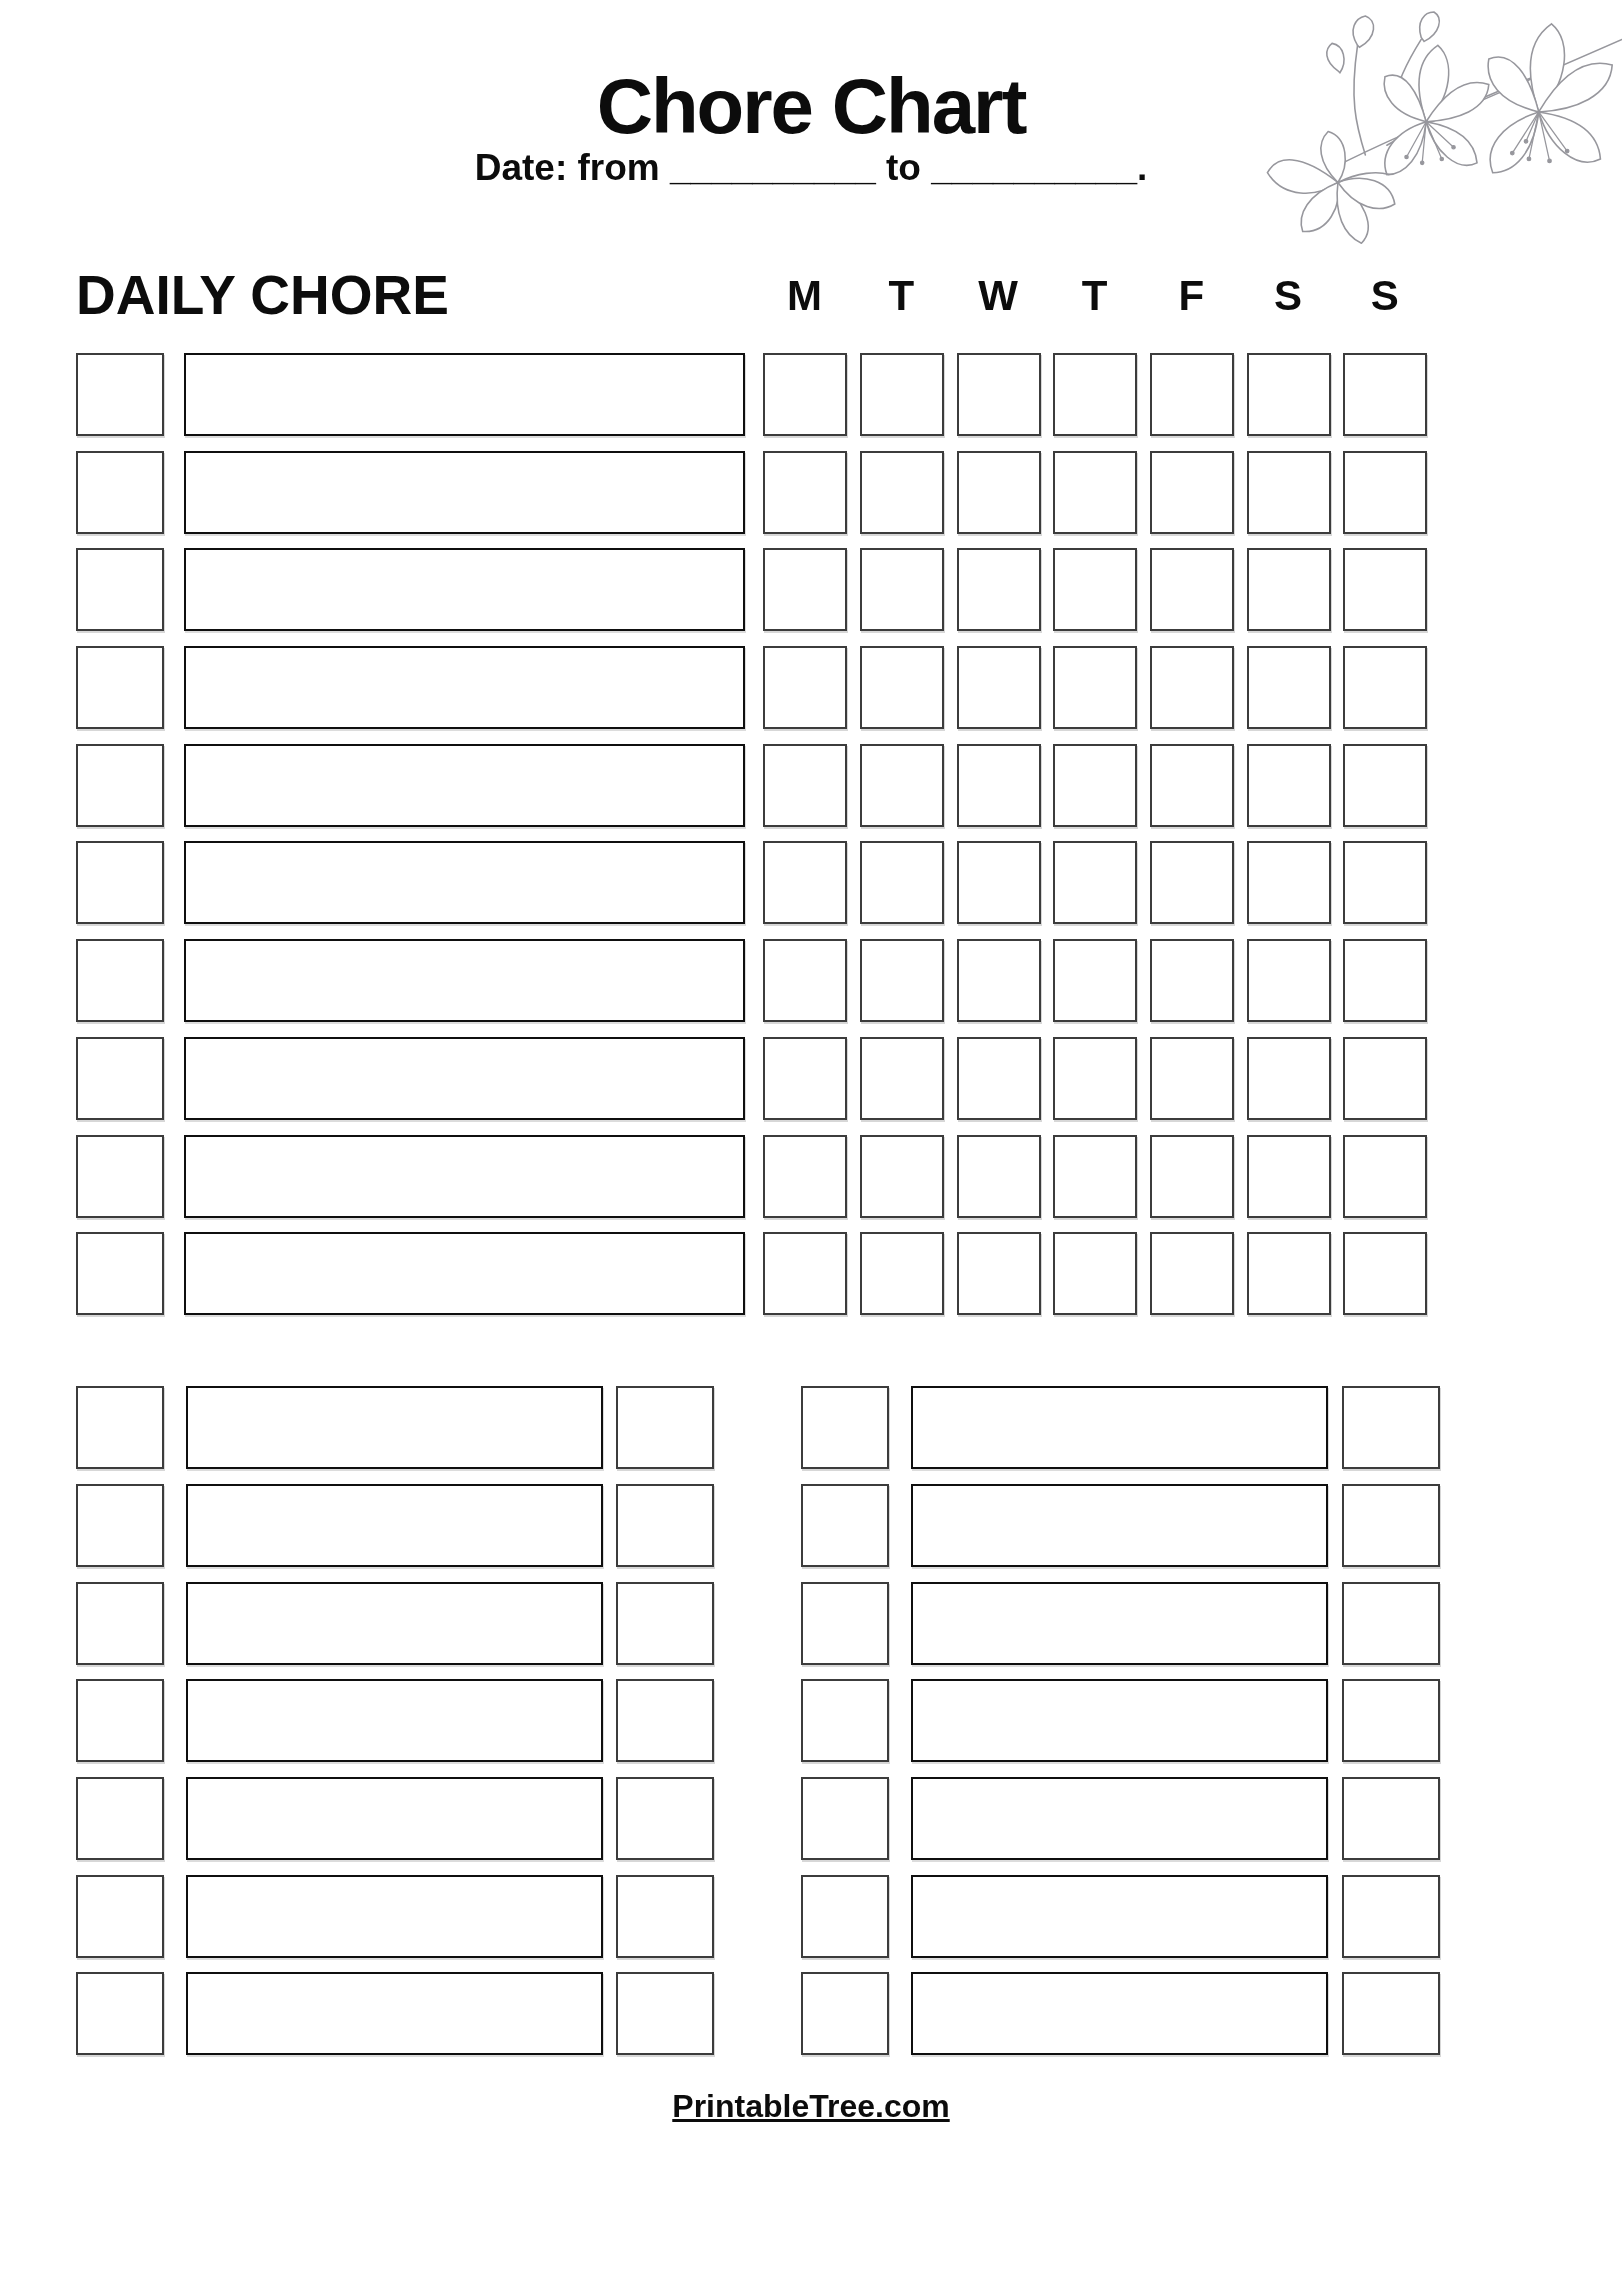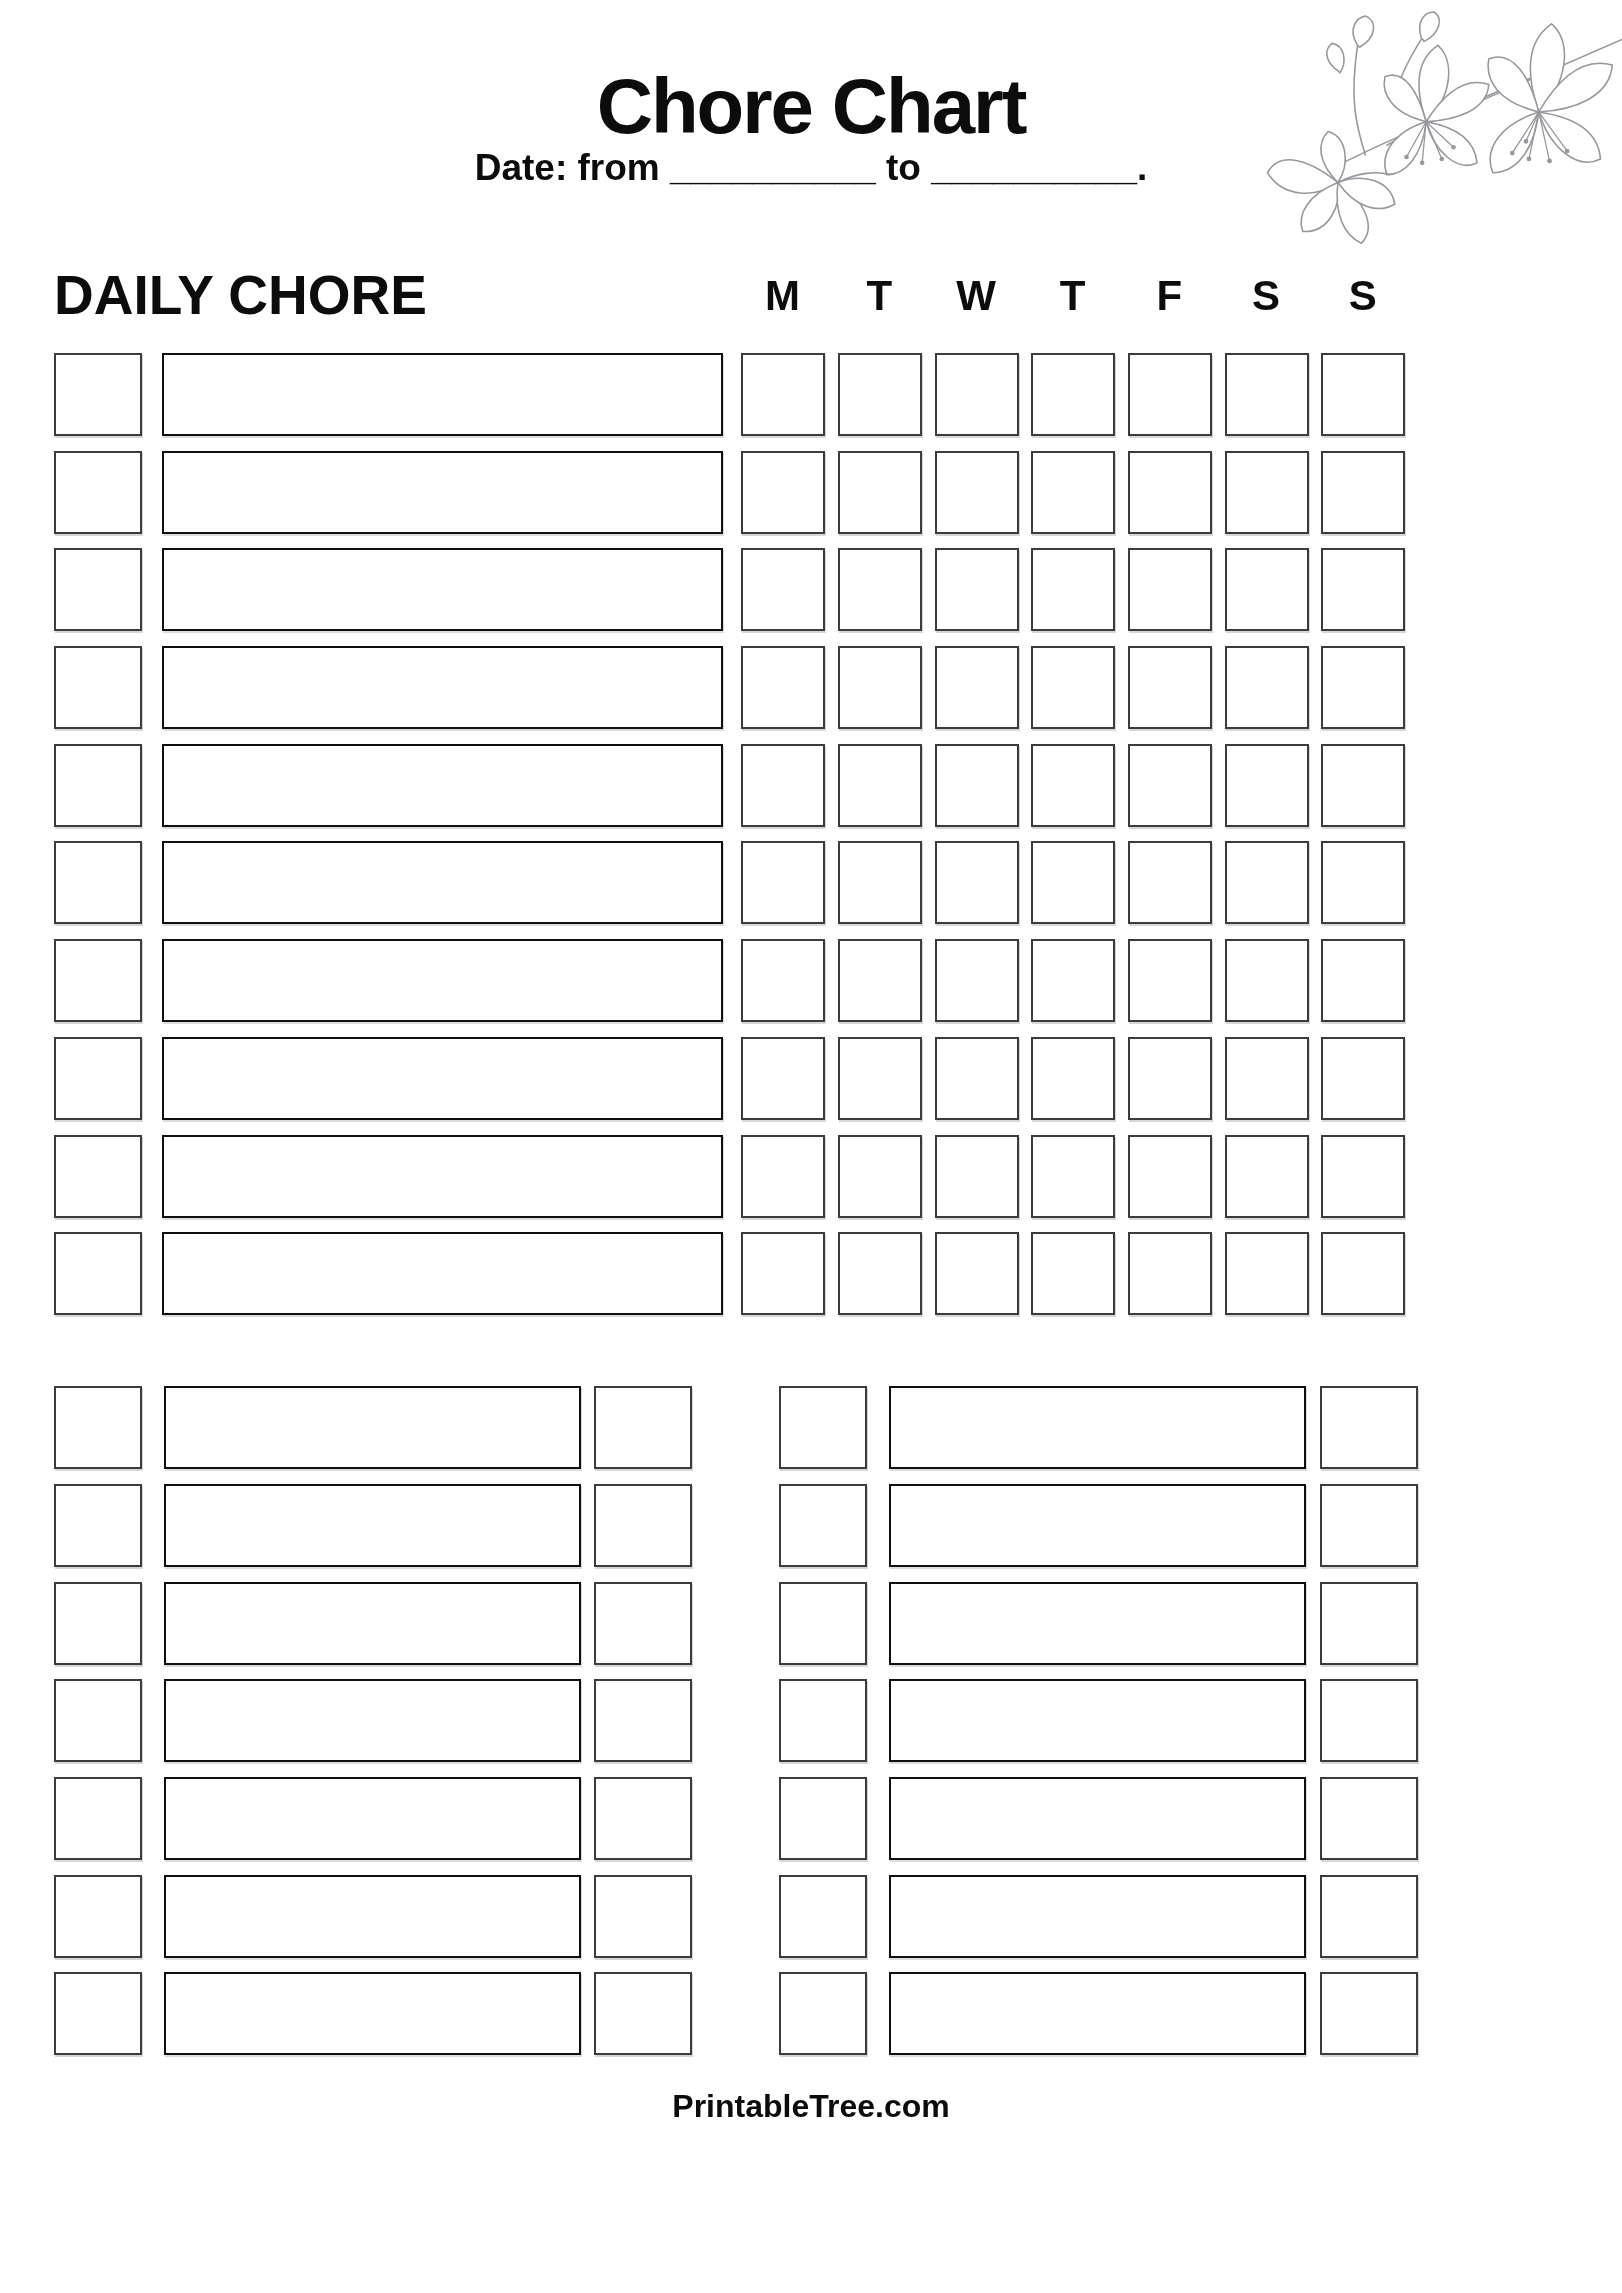--- a/index.html
+++ b/index.html
@@ -17,21 +17,21 @@
   .page-title {
     text-align: center; margin-top: 67px;
     font-size: 78px; font-weight: 800; letter-spacing: -2px;
     line-height: 1;
   }
   .date-line {
     text-align: center; margin-top: 4px;
     font-size: 37px; font-weight: 700; line-height: 1;
     letter-spacing: 0px;
   }
-  .content { padding-left: 54px; }
+  .content { padding-left: 76px; }
 
   
   .daily-head { display: flex; align-items: flex-end; margin-top: 82px; }
   .section-heading {
     font-size: 55px; font-weight: 800; letter-spacing: 0px; line-height: 1;
   }
   .daily-head .head-spacer { width: 668px; }
   .day-letter {
     width: 84px; margin-left: 12.7px; text-align: center;
     font-size: 42px; font-weight: 700; line-height: 1; padding-bottom: 5.9px;
@@ -77,21 +77,21 @@
   .wcb2 {
     width: 98px; height: 83px; margin-left: 13.7px;
     border: 2px solid #3c3c3c; background: #fff;
     box-shadow: 1px 2px 0 rgba(140,140,140,0.35);
   }
 
   .footer {
     text-align: center; margin-top: 33px;
     font-size: 32px; font-weight: 700;
   }
-  .footer span { cursor: pointer; text-align: right; }
+  .footer span { text-decoration: underline; cursor: pointer; text-align: right; }
 </style>
 </head>
 <body>
 
 <div class="flower-wrap">
   <svg width="382" height="253" viewBox="0 0 390 258" fill="none" stroke="#97979d" stroke-width="1.6" stroke-linecap="round">
 
     <path d="M95 165 C160 132 235 102 390 34"></path>
     <path d="M150 142 C190 118 240 96 300 72"></path>
     <path d="M128 152 C118 120 112 95 120 40"></path>

